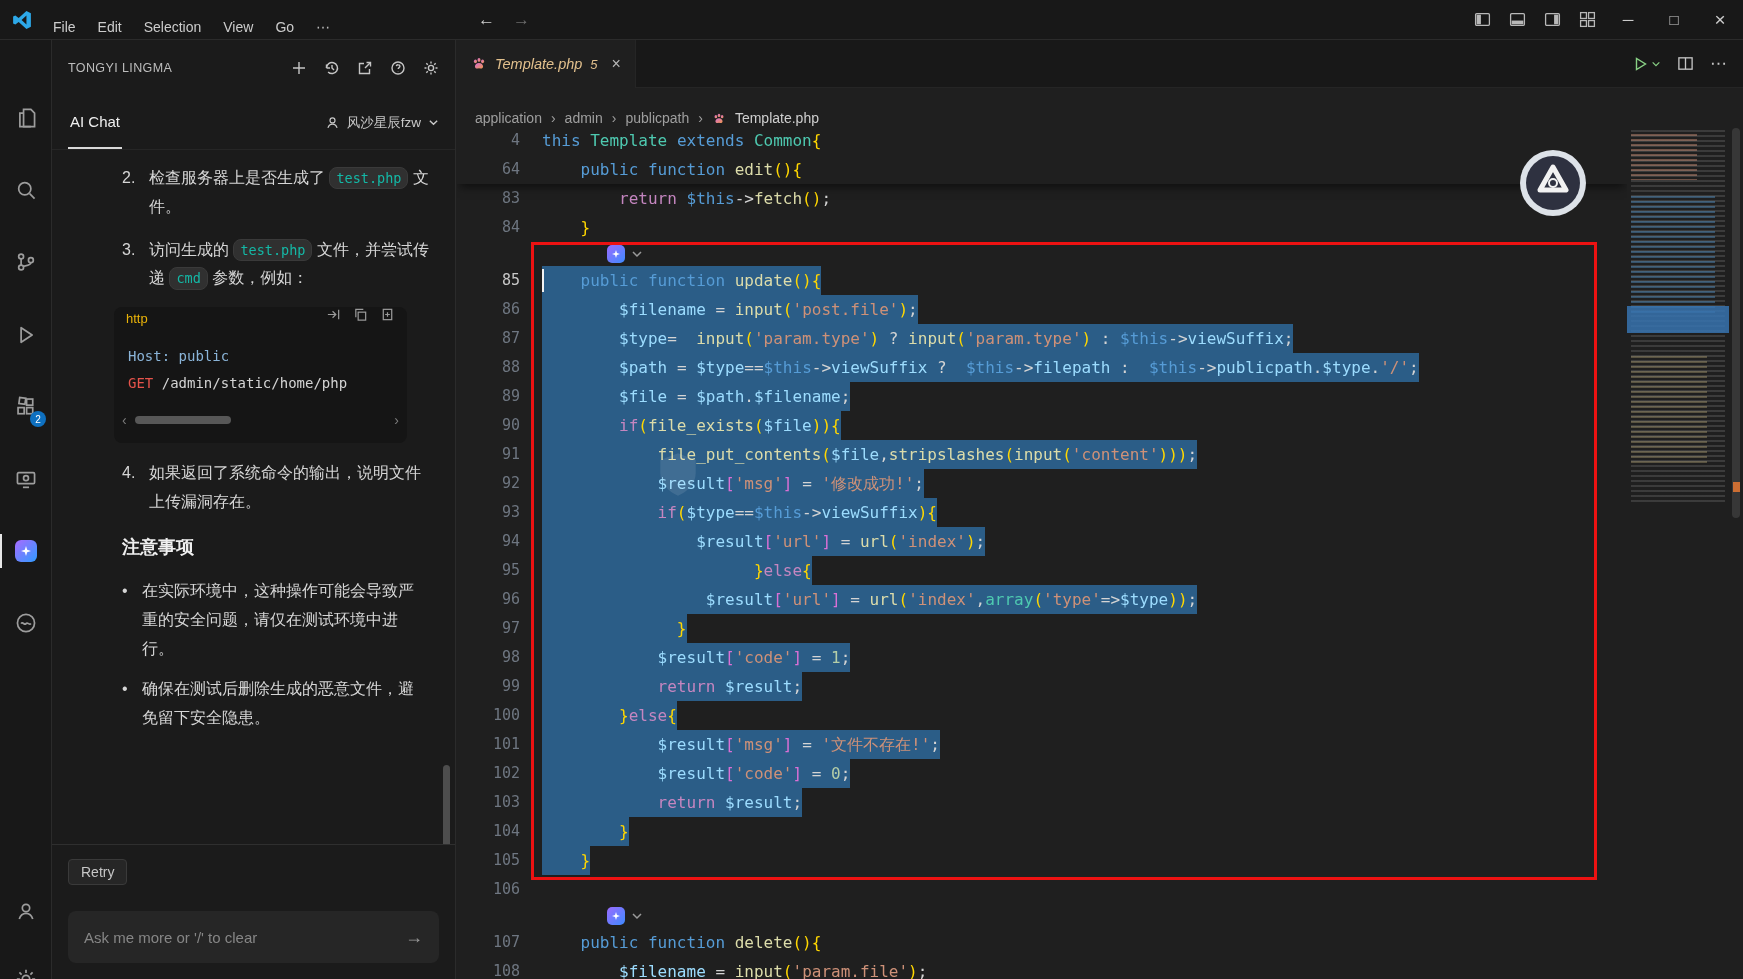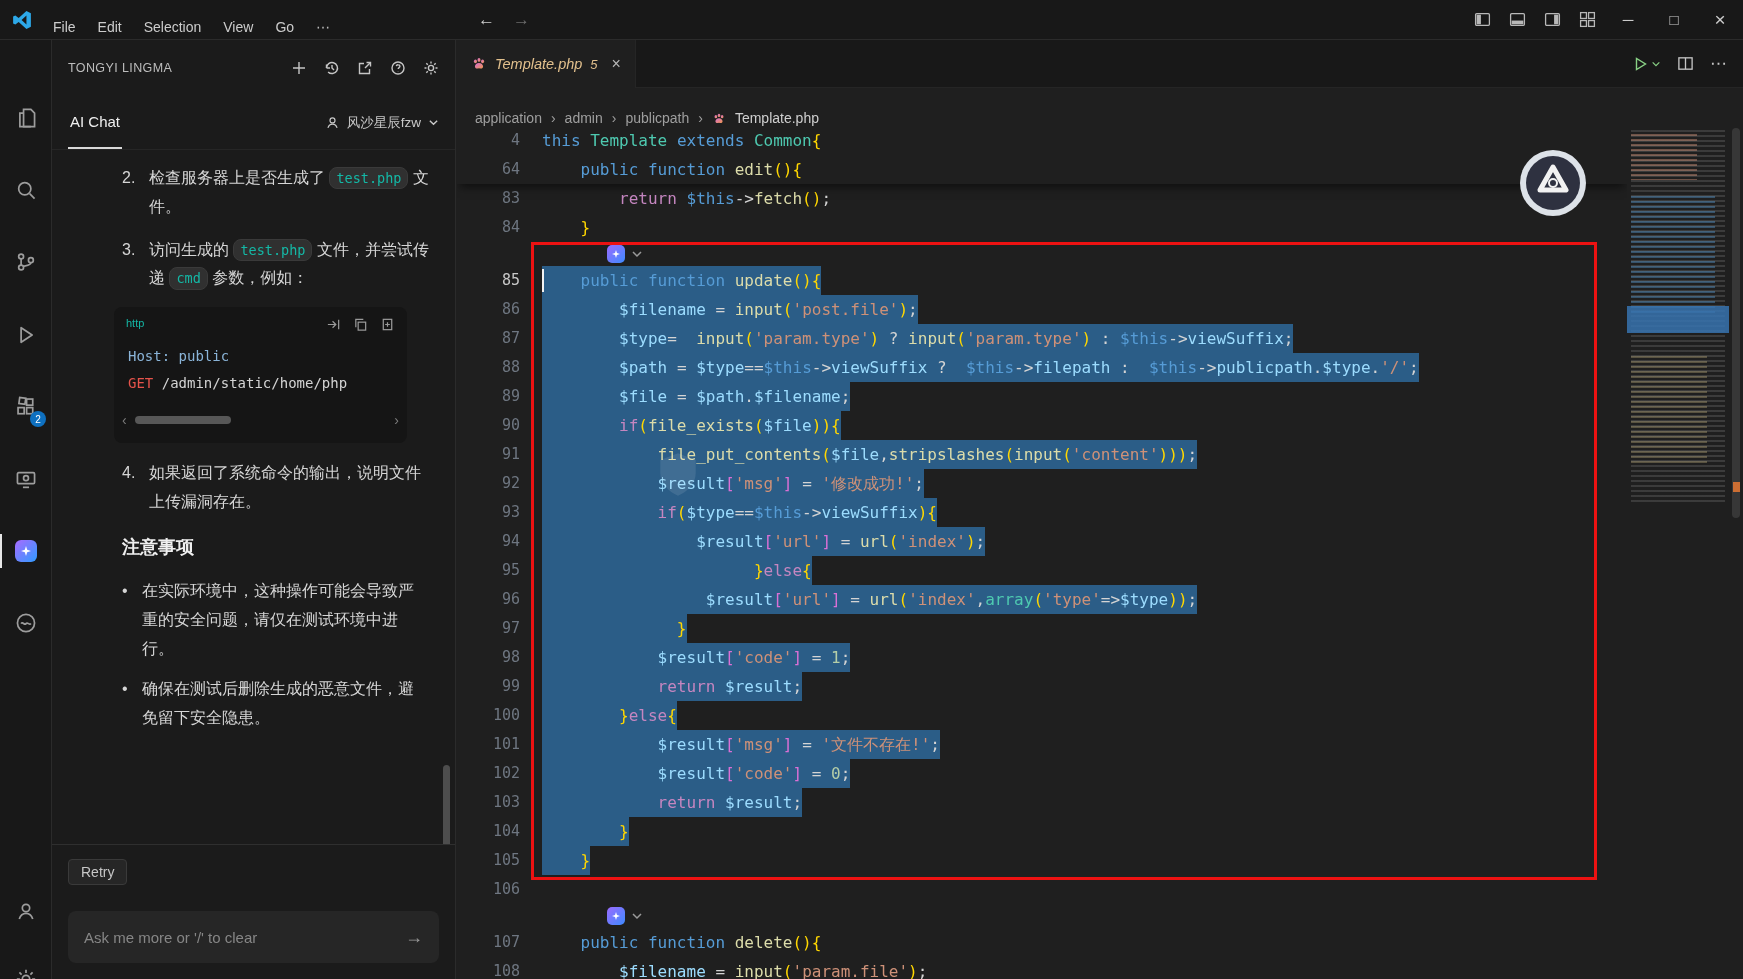--- a/index.html
+++ b/index.html
@@ -44,21 +44,21 @@
   .ai-tab{height:100%;display:flex;align-items:center;font-size:15px;color:#f0f0f0;border-bottom:2px solid #d9d9d9;padding:0 2px}
   .sb-user{margin-left:auto;display:flex;align-items:center;gap:7px;font-size:13.5px;color:#c9c9c9}
   .sb-user svg{stroke:#c9c9c9;fill:none;stroke-width:1.4}
   .chat{flex:1;position:relative;padding:14px 26px 8px 70px;overflow:hidden;font-size:16px;line-height:1.8;color:#d6d6d6}
   .oli{display:flex;margin-bottom:14px}
   .oli .num{width:27px;flex:none}
   .oli .itext{flex:1}
   .chip{display:inline-block;background:#303030;border:1px solid #3a3a3a;border-radius:8px;padding:0 6px;
     font-family:"DejaVu Sans Mono",monospace;font-size:13.5px;color:#14b8a6;line-height:1.5}
   .codeblock{margin:4px 22px 16px -8px;background:#151515;border-radius:8px;overflow:hidden}
-  .cb-head{height:34px;display:flex;align-items:center;padding:0 12px;color:#14b8a6;font-size:11px}
+  .cb-head{height:34px;display:flex;padding:0 12px;color:#eab308;font-size:13px}
   .cb-tools{margin-left:auto;display:flex;gap:12px}
   .cb-tools svg{stroke:#9a9a9a;fill:none;stroke-width:1.3}
   .cb-body{padding:2px 14px 6px;font-family:"DejaVu Sans Mono",monospace;font-size:14px;line-height:1.95;
     white-space:nowrap;overflow:hidden;color:#d4d4d4}
   .http-method{color:#e5534b}
   .http-host{color:#8ab4d8}
   .cb-hscroll{display:flex;align-items:center;gap:6px;padding:4px 8px 10px;color:#7d7d7d;font-size:14px}
   .cb-track{flex:1;height:8px;position:relative}
   .cb-thumb{position:absolute;left:2px;top:0;width:96px;height:8px;background:#575757;border-radius:4px}
   .notes-title{font-size:18px;font-weight:700;color:#efefef;margin:12px 0 14px}

